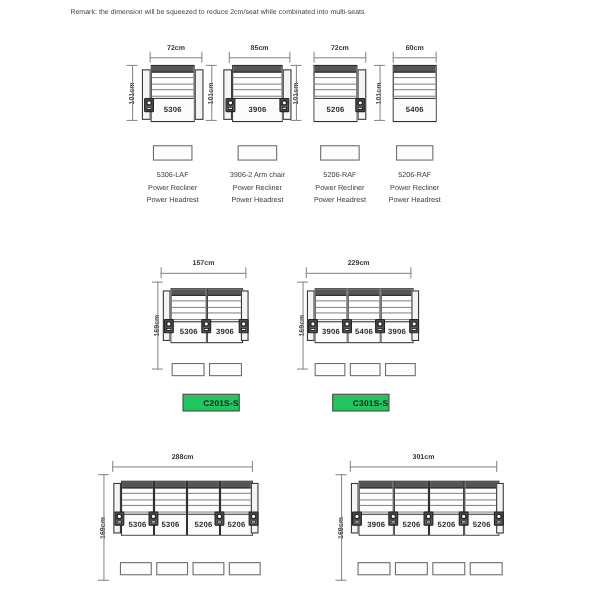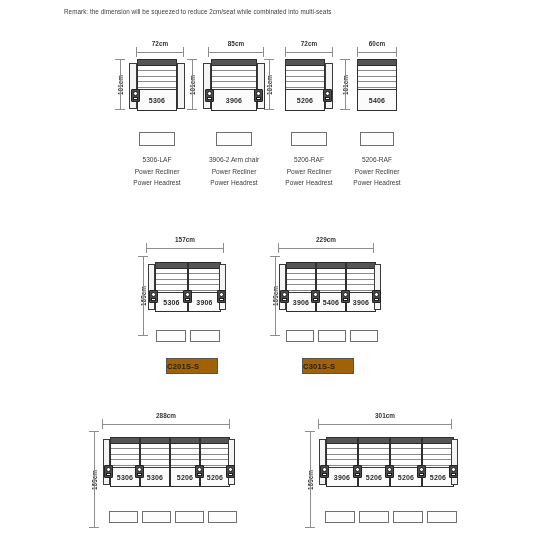--- a/index.html
+++ b/index.html
@@ -178,24 +178,24 @@
     line-height: 11.6px;
     color: #3c3c3c;
     white-space: nowrap;
   }
 
   
   .tag {
     position: absolute;
     box-sizing: border-box;
     border: 1.2px solid #555;
-    background: #a16207;
+    background: #22c55e;
     display: flex;
     align-items: center;
-    justify-content: flex-start;
+    justify-content: flex-end;
     font-size: 7.6px;
     font-weight: bold;
     color: #222;
     letter-spacing: 0.2px;
   }
 </style>
 </head>
 <body>
 
 <div id="sheet">

